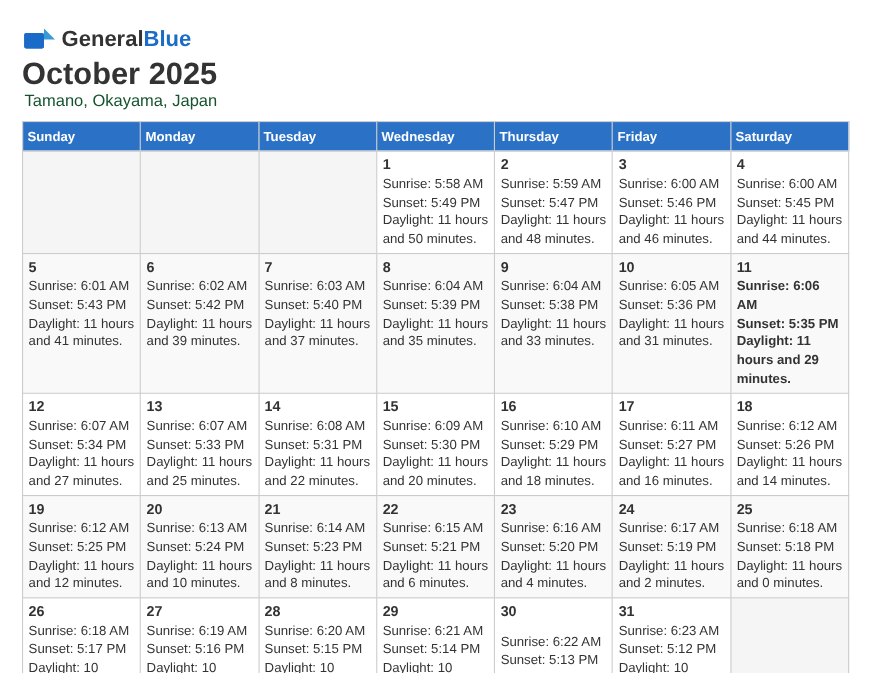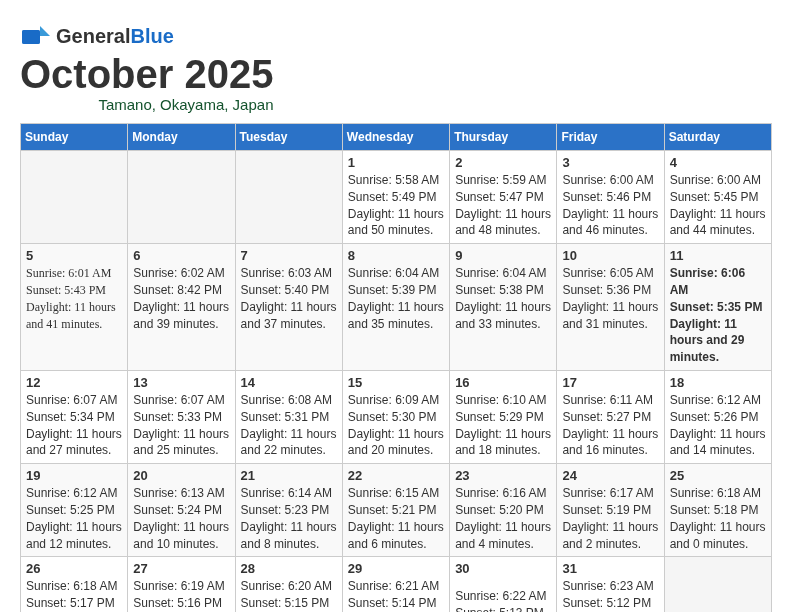--- a/index.html
+++ b/index.html
@@ -24,21 +24,21 @@
     }
     .logo-row {
       display: flex;
       align-items: center;
       gap: 4px;
     }
     .title-block {
       text-align: right;
     }
     .month-title {
-      font-size: 40px;
+      font-size: 28px;
       font-weight: bold;
       color: #333;
       line-height: 1.1;
     }
     .location {
       font-size: 15px;
       color: #14532d;
     }
     table {
       width: 100%;
@@ -141,28 +141,28 @@
         <td>
           <span class="day-num">4</span>
           <div class="day-detail" style="white-space: pre-line;">Sunrise: 6:00 AM
 Sunset: 5:45 PM
 Daylight: 11 hours and 44 minutes.</div>
         </td>
       </tr>
       <tr>
         <td>
           <span class="day-num">5</span>
-          <div class="day-detail" style="white-space: pre-line; font-family: Liberation Serif, serif;">Sunrise: 6:01 AM
+          <div class="day-detail" style="white-space: pre-line;">Sunrise: 6:01 AM
 Sunset: 5:43 PM
 Daylight: 11 hours and 41 minutes.</div>
         </td>
         <td>
           <span class="day-num">6</span>
           <div class="day-detail" style="white-space: pre-line;">Sunrise: 6:02 AM
-Sunset: 8:42 PM
+Sunset: 5:42 PM
 Daylight: 11 hours and 39 minutes.</div>
         </td>
         <td>
           <span class="day-num">7</span>
           <div class="day-detail" style="white-space: pre-line;">Sunrise: 6:03 AM
 Sunset: 5:40 PM
 Daylight: 11 hours and 37 minutes.</div>
         </td>
         <td>
           <span class="day-num">8</span>

